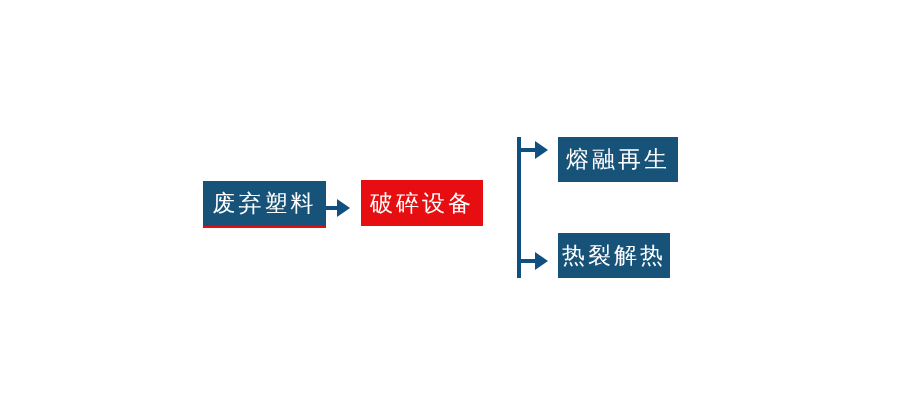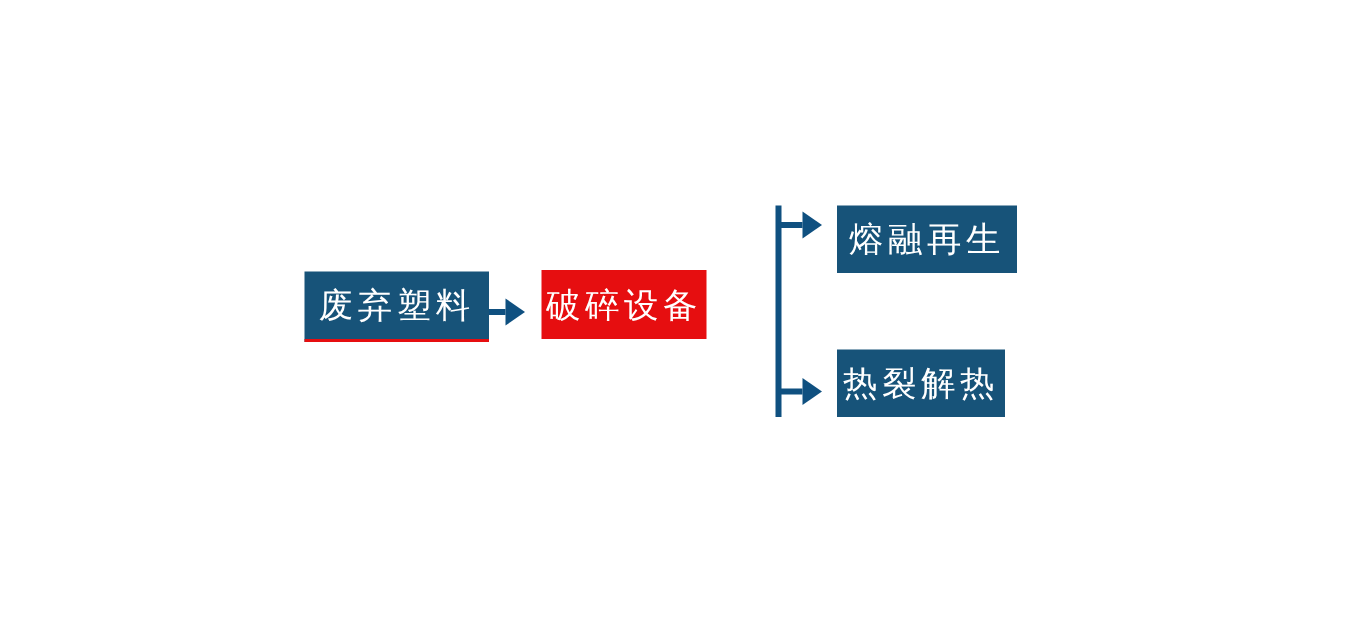--- a/index.html
+++ b/index.html
@@ -32,21 +32,21 @@
   }
   .node-blue { background: var(--node-blue, #175379); }
   .node-red  { background: var(--node-red, #e60e10); }
 
   #node-waste {
     left: 193px; top: 181px; width: 123px; height: 45px;
     border-bottom: 2px solid var(--underline-red, #e60e10);
     box-sizing: content-box;
     margin-left: 10px;
   }
-  #node-crush { left: 361px; top: 180px; width: 110px; height: 46px; }
+  #node-crush { left: 361px; top: 180px; width: 122px; height: 46px; }
   #node-melt  { left: 558px; top: 137px; width: 120px; height: 45px; text-align: center; }
   #node-pyro  { left: 558px; top: 233px; width: 112px; height: 45px; }
 
   .arrow {
     position: absolute;
     display: flex;
     align-items: center;
   }
   .arrow-shaft {
     flex: 1;

